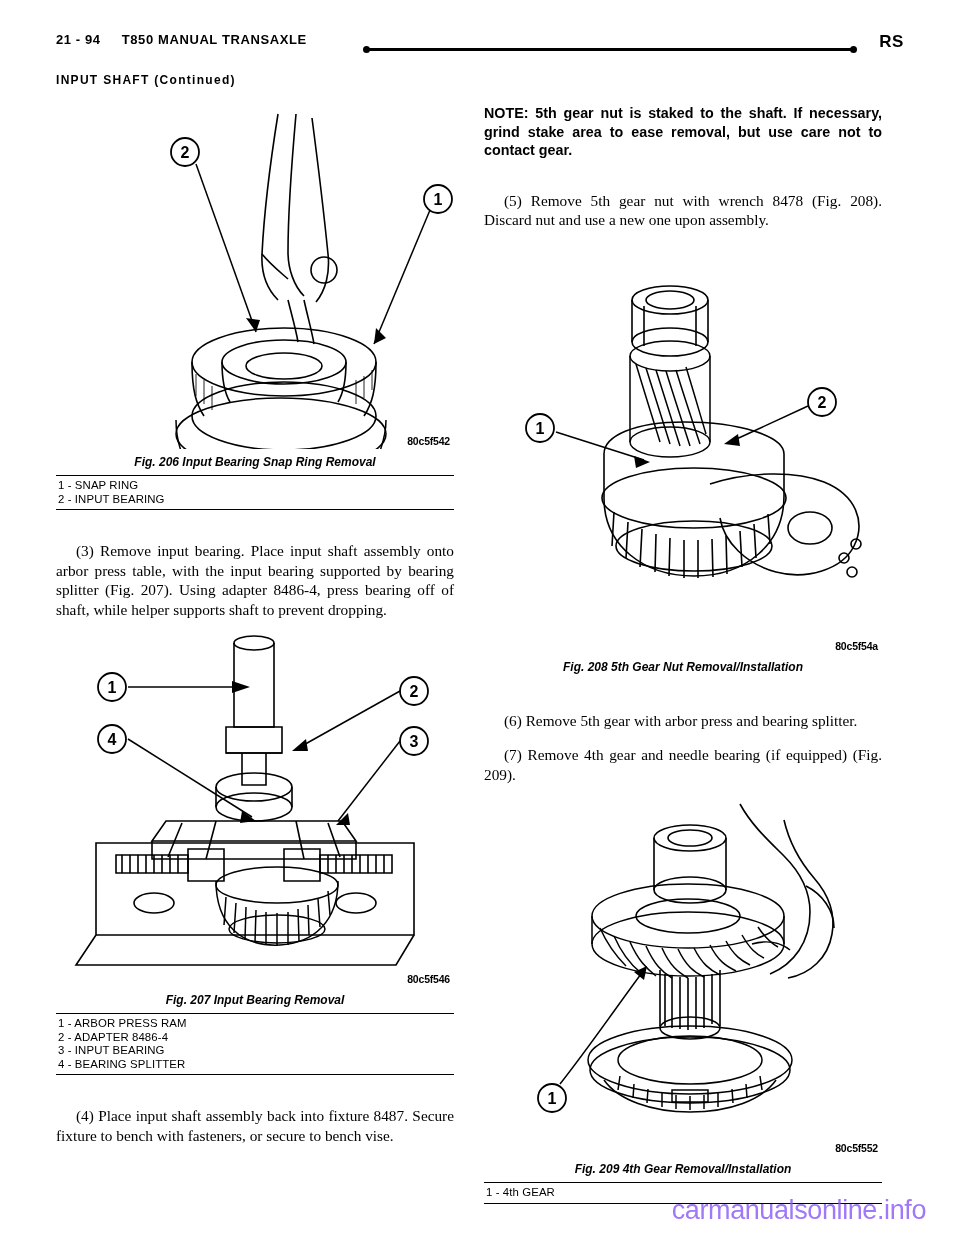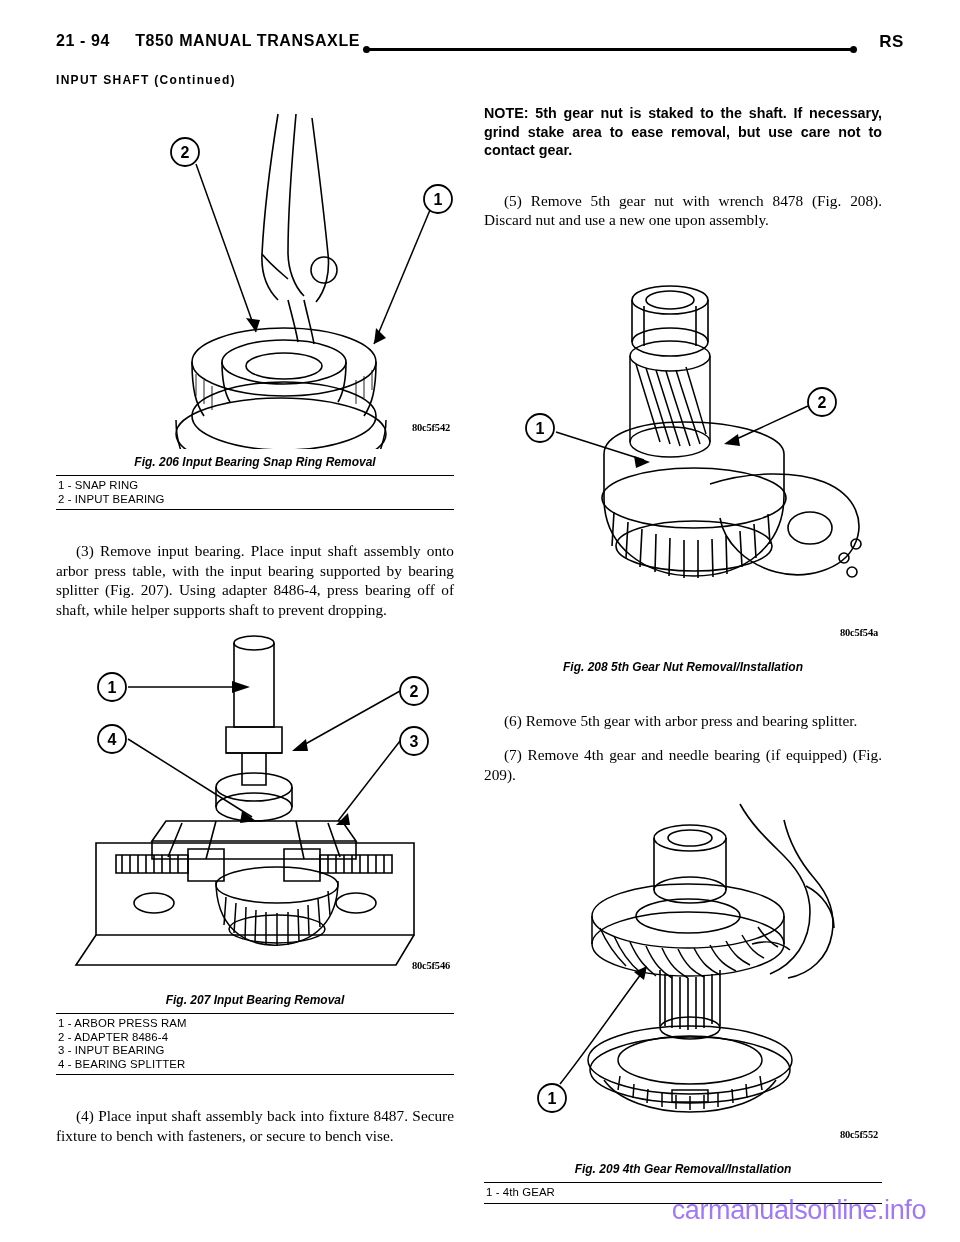--- a/index.html
+++ b/index.html
@@ -28,21 +28,21 @@
     top: 32px;
     width: 848px;
     height: 34px;
   }
   .header-left {
     position: absolute;
     left: 0;
     top: 0;
     font-family: "Liberation Sans", sans-serif;
     font-weight: bold;
-    font-size: 16px;
+    font-size: 13px;
     letter-spacing: 0.6px;
     white-space: nowrap;
   }
   .header-right {
     position: absolute;
     right: 0;
     top: 0;
     font-family: "Liberation Sans", sans-serif;
     font-weight: bold;
     font-size: 17px;
@@ -114,22 +114,22 @@
   }
   .fig-art {
     position: relative;
     width: 398px;
     background: #fff;
   }
   .fig-art svg { display: block; }
   .fig-code {
     position: absolute;
     right: 4px;
-    bottom: 16px;
-    font-family: Liberation Serif, serif;
+    bottom: 2px;
+    font-family: Liberation Sans, sans-serif;
     font-weight: bold;
     font-size: 10.5px;
     letter-spacing: -0.2px;
     margin-top: 8px;
   }
   .fig-caption {
     text-align: center;
     font-family: "Liberation Sans", sans-serif;
     font-weight: bold;
     font-style: italic;

